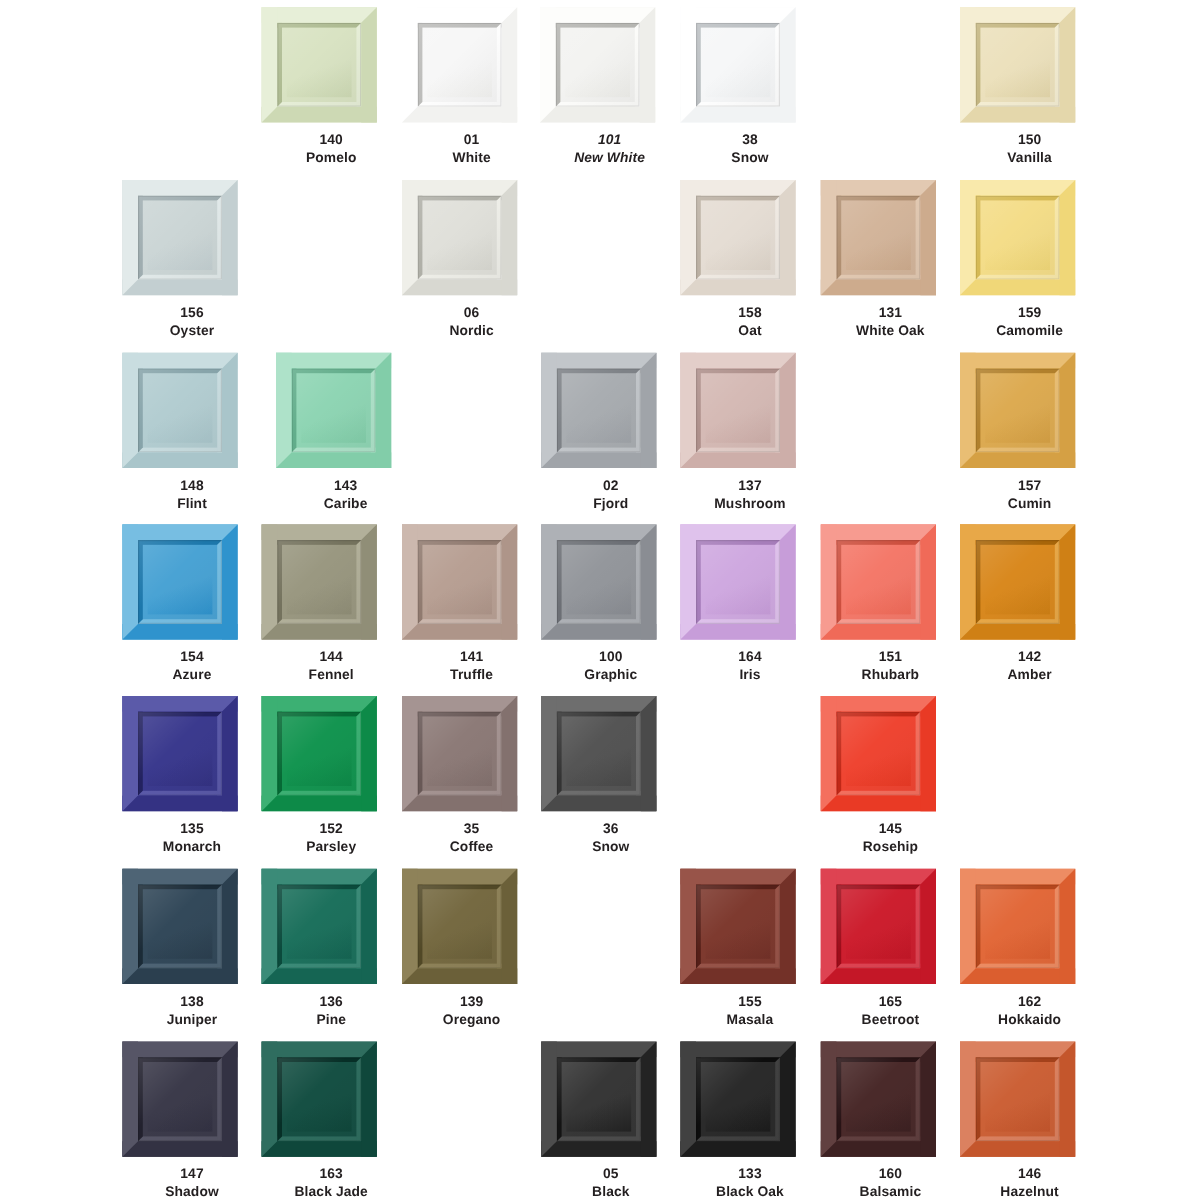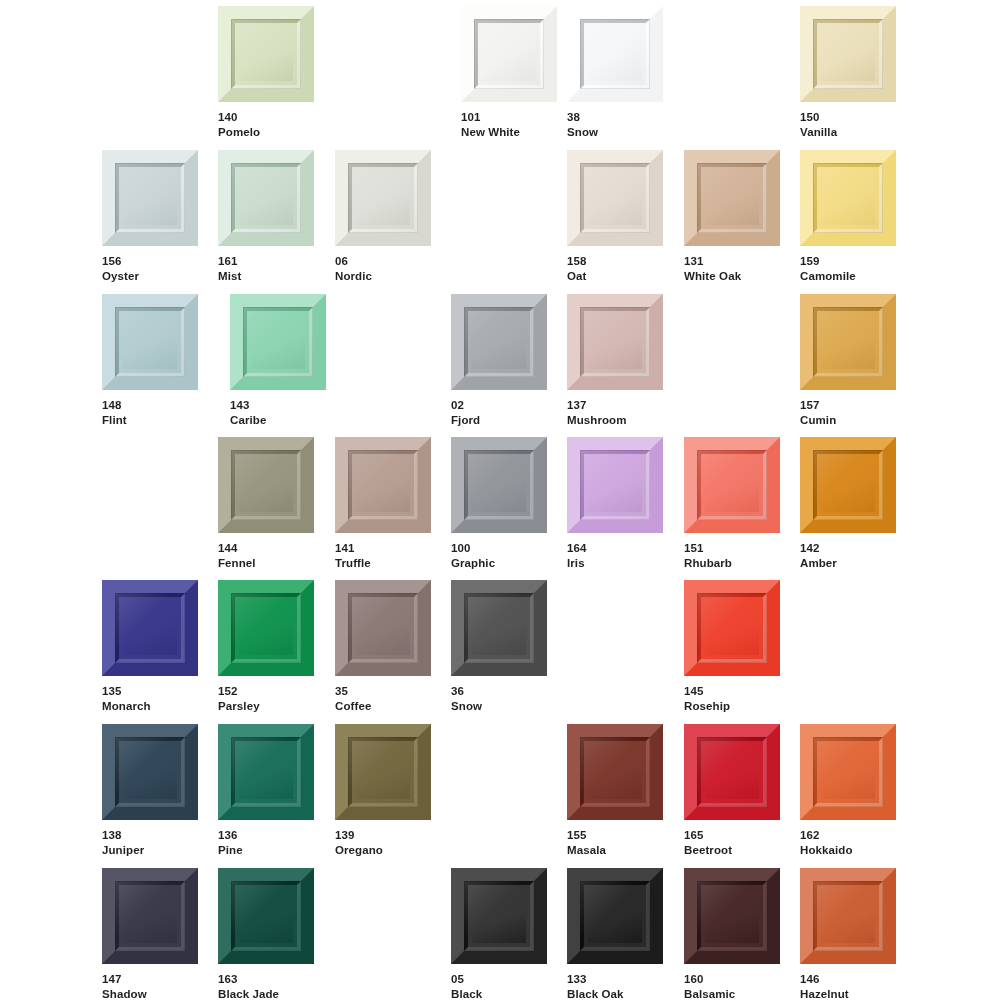--- a/index.html
+++ b/index.html
@@ -27,20 +27,21 @@
     left: 0;
     width: 1000px;
     height: 144px;
   }
 
   .cell {
     position: absolute;
     top: 0;
     width: 116px;
     height: 184px;
+    text-align: center;
   }
 
   
   .swatch {
     position: relative;
     width: 96px;
     height: 96px;
     box-sizing: border-box;
     border-style: solid;
     border-width: 13px 13px 13px 13px;
@@ -109,22 +110,35 @@
       </div>
       <div class="gloss"></div>
       <div class="outline"></div>
     </div>
     <div class="caption">
       <span class="code">140</span>
       <span class="name">Pomelo</span>
     </div>
   </div>
 
-
-  <div class="cell" style="left: 461px;">
+  <div class="cell" style="left: 335px;">
+    <div class="swatch" style="border-color: rgb(255, 255, 255) rgb(242, 242, 240) rgb(242, 242, 240) rgb(255, 255, 255); background: rgb(247, 247, 247);">
+      <div class="inner" style="border-color: rgb(189, 189, 187) rgb(255, 255, 255) rgb(255, 255, 255) rgb(189, 189, 187);">
+        <div class="face" style="background: linear-gradient(160deg, rgb(247, 247, 247) 0%, rgb(247, 247, 247) 55%, rgb(242, 242, 240) 100%);"></div>
+      </div>
+      <div class="gloss"></div>
+      <div class="outline"></div>
+    </div>
+    <div class="caption">
+      <span class="code">01</span>
+      <span class="name">White</span>
+    </div>
+  </div>
+
+  <div class="cell" style="left: 450px; font-style: italic;">
     <div class="swatch" style="border-color: rgb(253, 253, 251) rgb(238, 238, 234) rgb(238, 238, 234) rgb(253, 253, 251); background: rgb(243, 243, 241);">
       <div class="inner" style="border-color: rgb(182, 182, 178) rgb(253, 253, 251) rgb(253, 253, 251) rgb(182, 182, 178);">
         <div class="face" style="background: linear-gradient(160deg, rgb(243, 243, 241) 0%, rgb(243, 243, 241) 55%, rgb(238, 238, 234) 100%);"></div>
       </div>
       <div class="gloss"></div>
       <div class="outline"></div>
     </div>
     <div class="caption">
       <span class="code">101</span>
       <span class="name">New White</span>
@@ -167,33 +181,20 @@
       </div>
       <div class="gloss"></div>
       <div class="outline"></div>
     </div>
     <div class="caption">
       <span class="code">156</span>
       <span class="name">Oyster</span>
     </div>
   </div>
 
-  <div class="cell" style="left: 218px;">
-    <div class="swatch" style="border-color: rgb(225, 238, 230) rgb(194, 214, 198) rgb(194, 214, 198) rgb(225, 238, 230); background: rgb(204, 222, 208);">
-      <div class="inner" style="border-color: rgb(156, 181, 164) rgb(225, 238, 230) rgb(225, 238, 230) rgb(156, 181, 164);">
-        <div class="face" style="background: linear-gradient(160deg, rgb(204, 222, 208) 0%, rgb(204, 222, 208) 55%, rgb(194, 214, 198) 100%);"></div>
-      </div>
-      <div class="gloss"></div>
-      <div class="outline"></div>
-    </div>
-    <div class="caption">
-      <span class="code">161</span>
-      <span class="name">Mist</span>
-    </div>
-  </div>
 
   <div class="cell" style="left: 335px;">
     <div class="swatch" style="border-color: rgb(239, 239, 233) rgb(216, 216, 209) rgb(216, 216, 209) rgb(239, 239, 233); background: rgb(224, 224, 218);">
       <div class="inner" style="border-color: rgb(176, 176, 168) rgb(239, 239, 233) rgb(239, 239, 233) rgb(176, 176, 168);">
         <div class="face" style="background: linear-gradient(160deg, rgb(224, 224, 218) 0%, rgb(224, 224, 218) 55%, rgb(216, 216, 209) 100%);"></div>
       </div>
       <div class="gloss"></div>
       <div class="outline"></div>
     </div>
     <div class="caption">
@@ -309,20 +310,33 @@
       <div class="gloss"></div>
       <div class="outline"></div>
     </div>
     <div class="caption">
       <span class="code">157</span>
       <span class="name">Cumin</span>
     </div>
   </div>
 </div>
     <div class="row" style="top: 437px;">
+  <div class="cell" style="left: 102px;">
+    <div class="swatch" style="border-color: rgb(119, 190, 226) rgb(47, 147, 205) rgb(47, 147, 205) rgb(119, 190, 226); background: rgb(74, 163, 212);">
+      <div class="inner" style="border-color: rgb(28, 119, 171) rgb(119, 190, 226) rgb(119, 190, 226) rgb(28, 119, 171);">
+        <div class="face" style="background: linear-gradient(160deg, rgb(74, 163, 212) 0%, rgb(74, 163, 212) 55%, rgb(47, 147, 205) 100%);"></div>
+      </div>
+      <div class="gloss"></div>
+      <div class="outline"></div>
+    </div>
+    <div class="caption">
+      <span class="code">154</span>
+      <span class="name">Azure</span>
+    </div>
+  </div>
 
   <div class="cell" style="left: 218px;">
     <div class="swatch" style="border-color: rgb(178, 176, 154) rgb(144, 142, 119) rgb(144, 142, 119) rgb(178, 176, 154); background: rgb(154, 152, 129);">
       <div class="inner" style="border-color: rgb(116, 114, 93) rgb(178, 176, 154) rgb(178, 176, 154) rgb(116, 114, 93);">
         <div class="face" style="background: linear-gradient(160deg, rgb(154, 152, 129) 0%, rgb(154, 152, 129) 55%, rgb(144, 142, 119) 100%);"></div>
       </div>
       <div class="gloss"></div>
       <div class="outline"></div>
     </div>
     <div class="caption">

